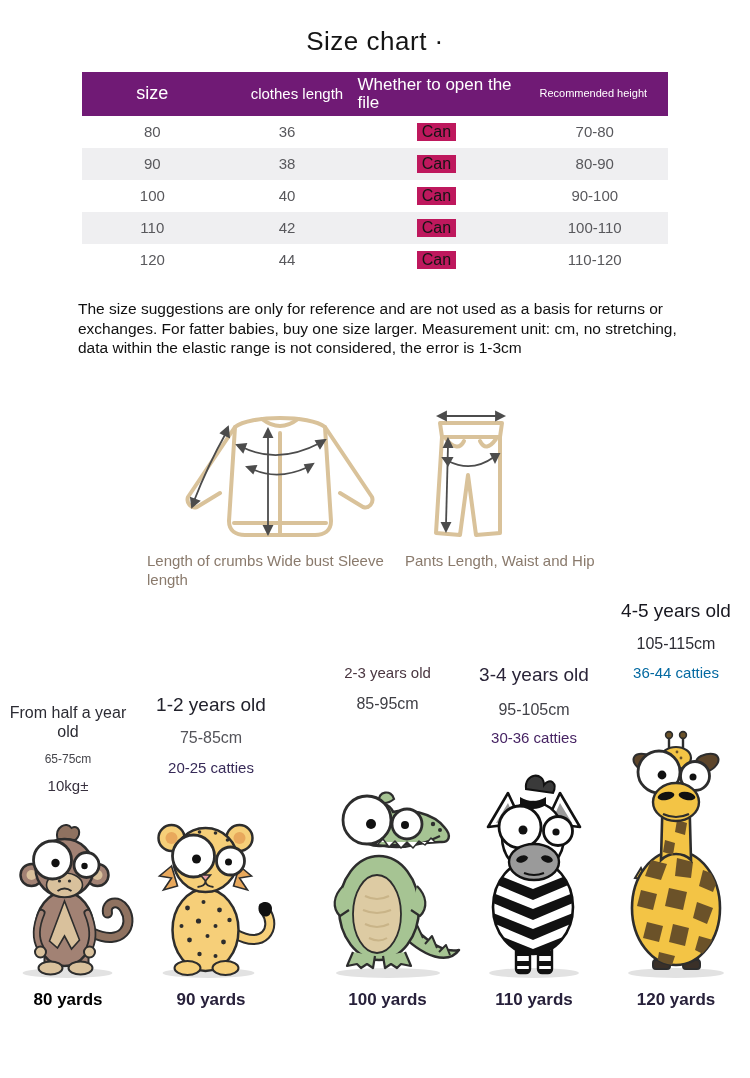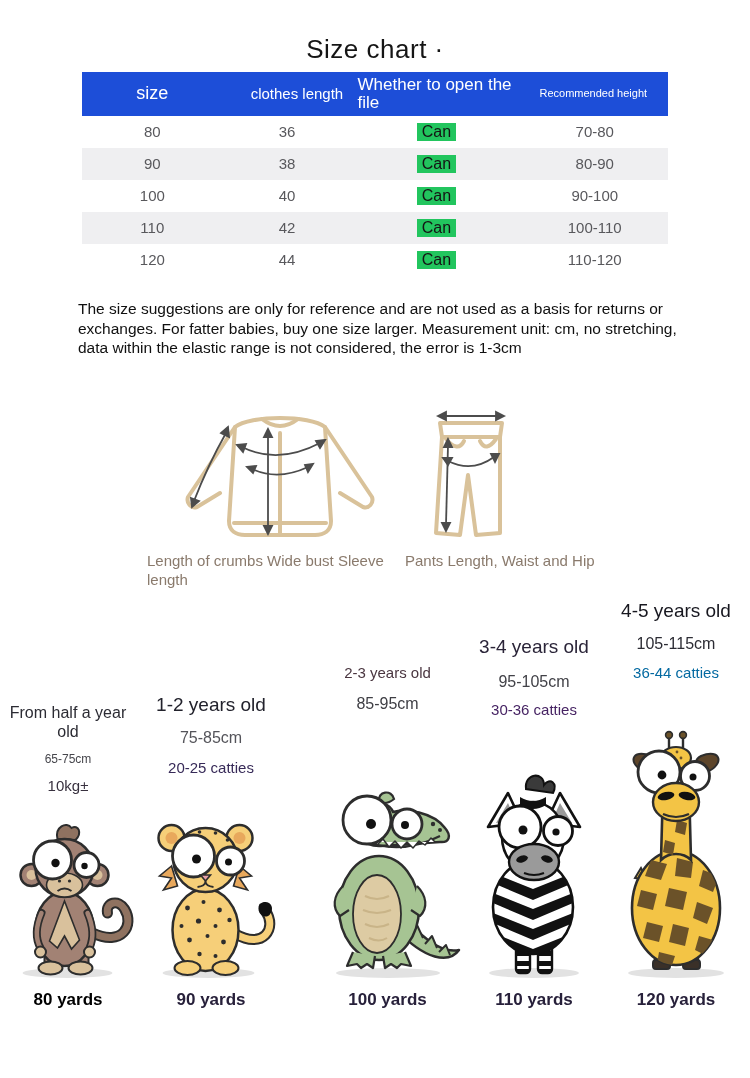--- a/index.html
+++ b/index.html
@@ -1,34 +1,34 @@
 <!DOCTYPE html>
 <html><head>
 <meta charset="utf-8">
 <style>
   * { margin:0; padding:0; box-sizing:border-box; }
   html,body { background:#fff; }
   body { font-family:"Liberation Sans","DejaVu Sans",sans-serif; }
   #page { position:relative; width:750px; height:1078px; margin:0 auto; background:#fff; overflow:hidden; }
 
   
-  .title { position:absolute; top:34px; left:0; width:100%; text-align:center;
+  .title { position:absolute; top:26px; left:0; width:100%; text-align:center;
            font-size:26px; font-weight:500; color:#151515; letter-spacing:.5px; }
 
   
   .size-table { position:absolute; left:82px; top:72px; width:586px; border-collapse:collapse; table-layout:fixed; }
-  .size-table th { background:#1d4ed8; color:#fff; font-weight:400; vertical-align:middle; padding:4px 6px; height:36px; line-height:1.05; }
+  .size-table th { background:#701a75; color:#fff; font-weight:400; vertical-align:middle; padding:4px 6px; height:36px; line-height:1.05; }
   .size-table col.c1{width:24%} .size-table col.c2{width:22%} .size-table col.c3{width:29%} .size-table col.c4{width:25%}
   th.h-size { font-size:18px; text-align:center; }
   th.h-len  { font-size:15px; text-align:left; padding-left:28px; }
   th.h-open { font-size:17px; text-align:left; }
   th.h-rec  { font-size:11px; text-align:left; padding-left:18px; }
   .size-table td { height:32px; text-align:center; font-size:15px; color:#58585c; }
   .size-table tr.alt td { background:#efeff1; }
-  td .can { display:inline-block; font-size:16px; color:#141414; font-weight:500; background:#22c55e; padding:0 5px; }
+  td .can { display:inline-block; font-size:16px; color:#141414; font-weight:500; background:#be185d; padding:0 5px; }
 
   
   .disclaimer { position:absolute; left:78px; top:299px; width:618px;
                 font-size:15.5px; line-height:1.26; color:#101010; }
 
   
   .shirt-diagram { position:absolute; left:150px; top:403px; }
   .pants-diagram { position:absolute; left:408px; top:403px; }
   .guide-label { position:absolute; top:552px; font-size:15px; line-height:1.25; color:#8a7a6c; }
   .guide-label.shirt { left:147px; width:255px; }
@@ -52,21 +52,21 @@
   .g2 .age { font-size:19px; color:#22222c; }
   .g2 .range { margin-top:13px; font-size:16px; color:#54545a; }
   .g2 .weight { margin-top:12px; font-size:15px; color:#372a58; }
 
   .g3 { left:310px; width:155px; top:664px; }
   .g3 .age { font-size:15px; font-weight:400; color:#4a3640; }
   .g3 .range { margin-top:14px; font-size:16px; color:#3e3e44; }
   .g3 .weight { margin-top:5px; font-size:20px; font-weight:600; color:#1d1d27; }
 
   .g4 { left:464px; width:140px; top:636px; }
-  .g4 .age { font-size:19px; color:#2a2438; }
+  .g4 .age { font-size:19px; color:#2a2438;margin-top:28px; }
   .g4 .range { margin-top:15px; font-size:16px; color:#424248; }
   .g4 .weight { margin-top:10px; font-size:15px; color:#462363; }
 
   .g5 { left:606px; width:140px; top:600px; }
   .g5 .age { font-size:19px; color:#17171f; }
   .g5 .range { margin-top:13px; font-size:16px; color:#2c2c34; }
   .g5 .weight { margin-top:11px; font-size:15px; color:#0369a1; }
 </style>
 </head>
 <body>

